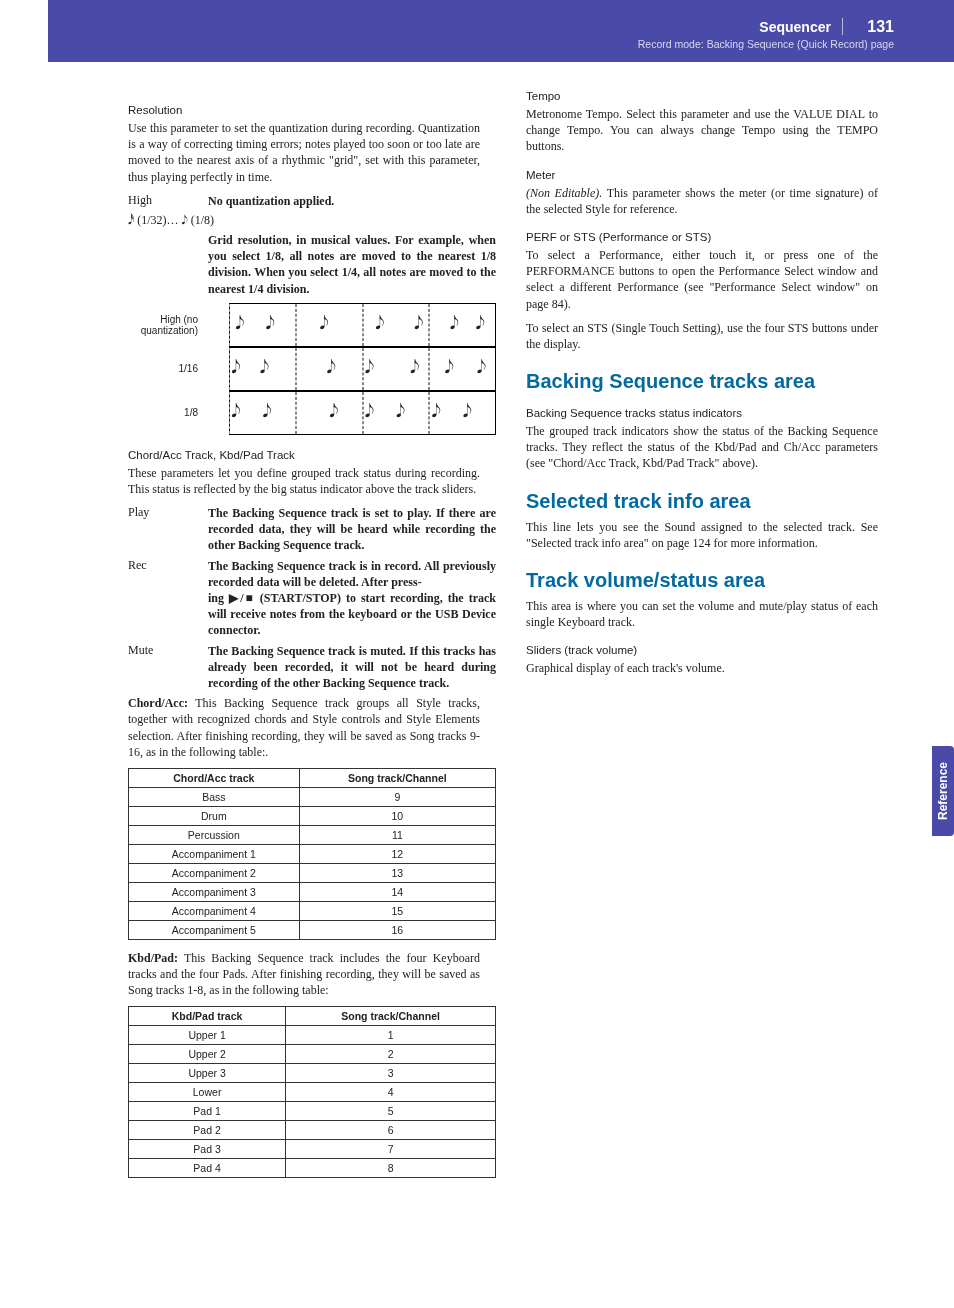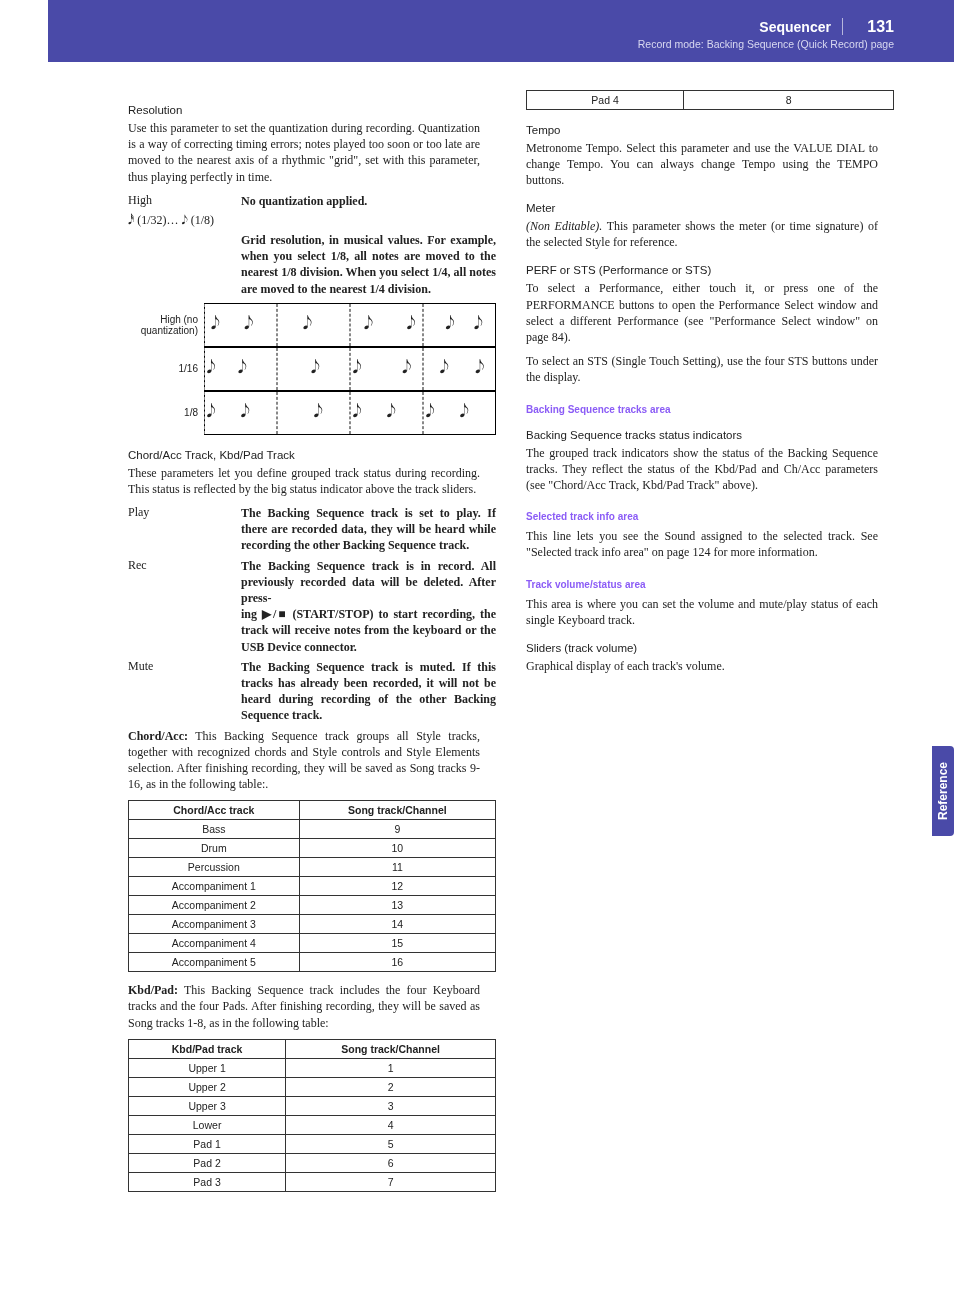--- a/index.html
+++ b/index.html
@@ -48,52 +48,52 @@
     height: 1170px;
   }
   h4.small {
     font-family: 'Segoe UI', Arial, sans-serif;
     font-weight: 400;
     font-size: 11.5px;
     margin: 14px 0 4px 0;
   }
   h3.section {
     font-family: 'Segoe UI', Arial, sans-serif;
-    color: #8b5cf6;
+    color: #0369a1;
     font-weight: 700;
-    font-size: 10px;
+    font-size: 20px;
     margin: 18px 0 6px 0;
   }
   p {
     margin: 4px 16px 8px 0;
     text-align: justify;
     line-height: 1.35;
   }
-  .dl-row { display: flex; margin: 4px 0; gap: 33px; }
+  .dl-row { display: flex; margin: 4px 0; }
   .dl-term { width: 80px; flex: none; }
   .dl-def { flex: 1; text-align: justify; line-height: 1.35; font-weight: bold; }
   table.data {
     width: 100%;
     border-collapse: collapse;
     margin: 8px 0 10px 0;
     font-family: 'Segoe UI', Arial, sans-serif;
     font-size: 10.5px;
   }
   table.data th, table.data td {
     border: 1px solid #333;
     padding: 3px 6px;
     text-align: center;
   }
   table.data th { font-weight: 700; }
   .quant-diagram {
     width: 100%;
     margin: 6px 0 10px 0;
     break-inside: avoid;
   }
-  .quant-row { display: flex; align-items: center; height: 44px; }
+  .quant-row { display: flex; align-items: center; height: 44px; gap: 25px; }
   .quant-label {
     width: 76px; text-align: right; font-size: 10px;
     font-family: 'Segoe UI', Arial, sans-serif; flex: none; padding-right: 6px;
     line-height: 1.1;
   }
   .quant-staff {
     flex: 1; height: 100%;
     border-top: 1px solid #000; border-bottom: 1px solid #000;
     position: relative;
     display: flex;

